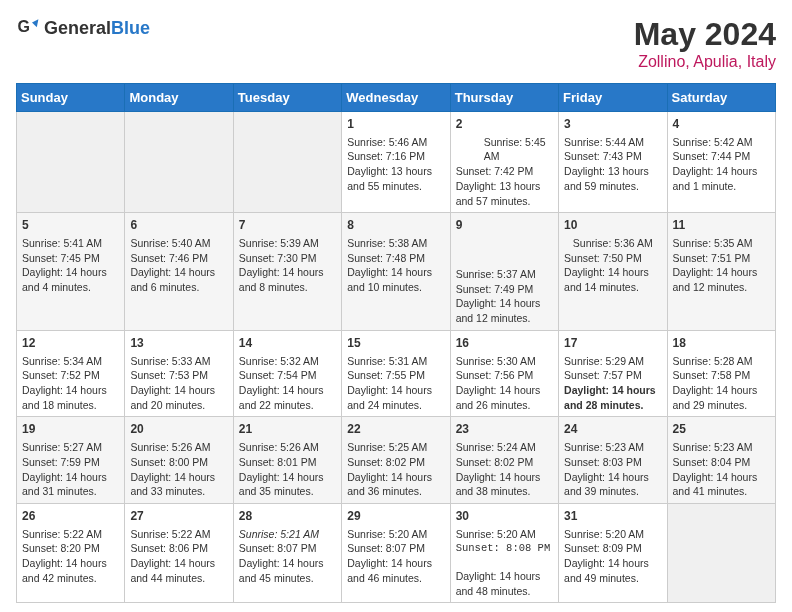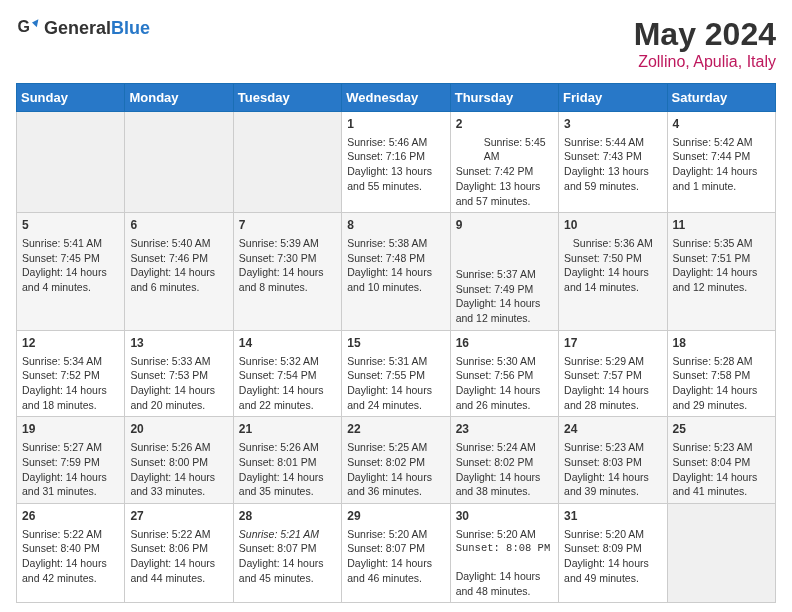--- a/index.html
+++ b/index.html
@@ -210,21 +210,21 @@
         <td>
           <span class="day-number">16</span>
           <span style="display: block;">Sunrise: 5:30 AM</span>
           <span style="display: block;">Sunset: 7:56 PM</span>
           <span style="display: block;">Daylight: 14 hours and 26 minutes.</span>
         </td>
         <td>
           <span class="day-number">17</span>
           <span style="display: block;">Sunrise: 5:29 AM</span>
           <span style="display: block;">Sunset: 7:57 PM</span>
-          <span style="display: block;">Daylight: 14 hours and 28 minutes.</span>
+          <span style="display: block; font-weight: bold;">Daylight: 14 hours and 28 minutes.</span>
         </td>
         <td>
           <span class="day-number">18</span>
           <span style="display: block;">Sunrise: 5:28 AM</span>
           <span style="display: block;">Sunset: 7:58 PM</span>
           <span style="display: block;">Daylight: 14 hours and 29 minutes.</span>
         </td>
       </tr>
       <tr>
         <td>
@@ -267,21 +267,21 @@
           <span class="day-number">25</span>
           <span style="display: block;">Sunrise: 5:23 AM</span>
           <span style="display: block;">Sunset: 8:04 PM</span>
           <span style="display: block;">Daylight: 14 hours and 41 minutes.</span>
         </td>
       </tr>
       <tr>
         <td>
           <span class="day-number">26</span>
           <span style="display: block;">Sunrise: 5:22 AM</span>
-          <span style="display: block;">Sunset: 8:40 PM</span>
+          <span style="display: block;">Sunset: 8:20 PM</span>
           <span style="display: block;">Daylight: 14 hours and 42 minutes.</span>
         </td>
         <td>
           <span class="day-number">27</span>
           <span style="display: block;">Sunrise: 5:22 AM</span>
           <span style="display: block;">Sunset: 8:06 PM</span>
           <span style="display: block;">Daylight: 14 hours and 44 minutes.</span>
         </td>
         <td>
           <span class="day-number">28</span>

